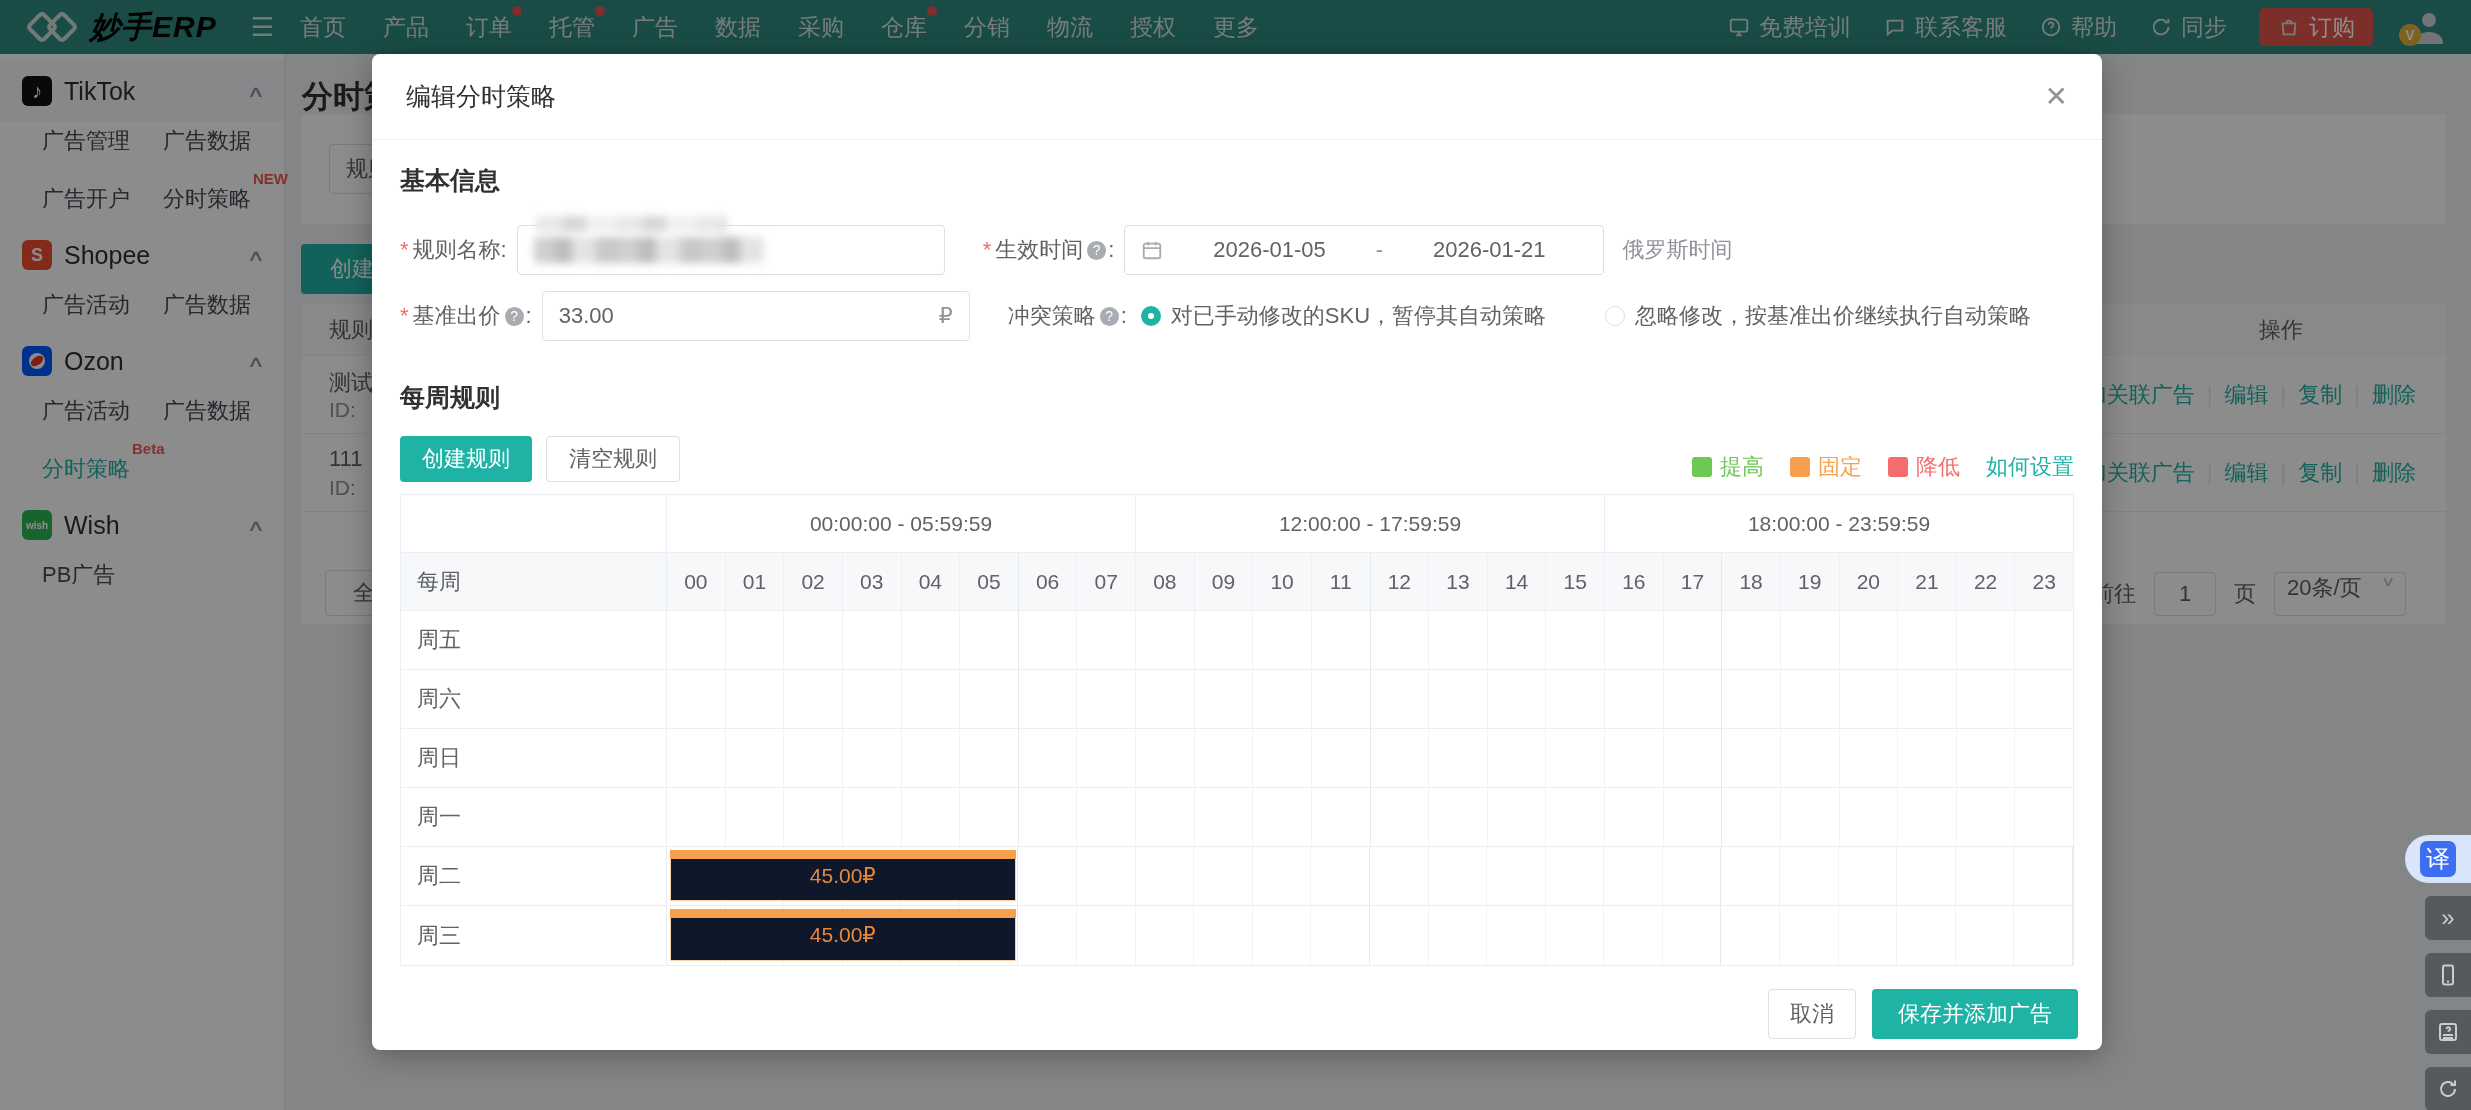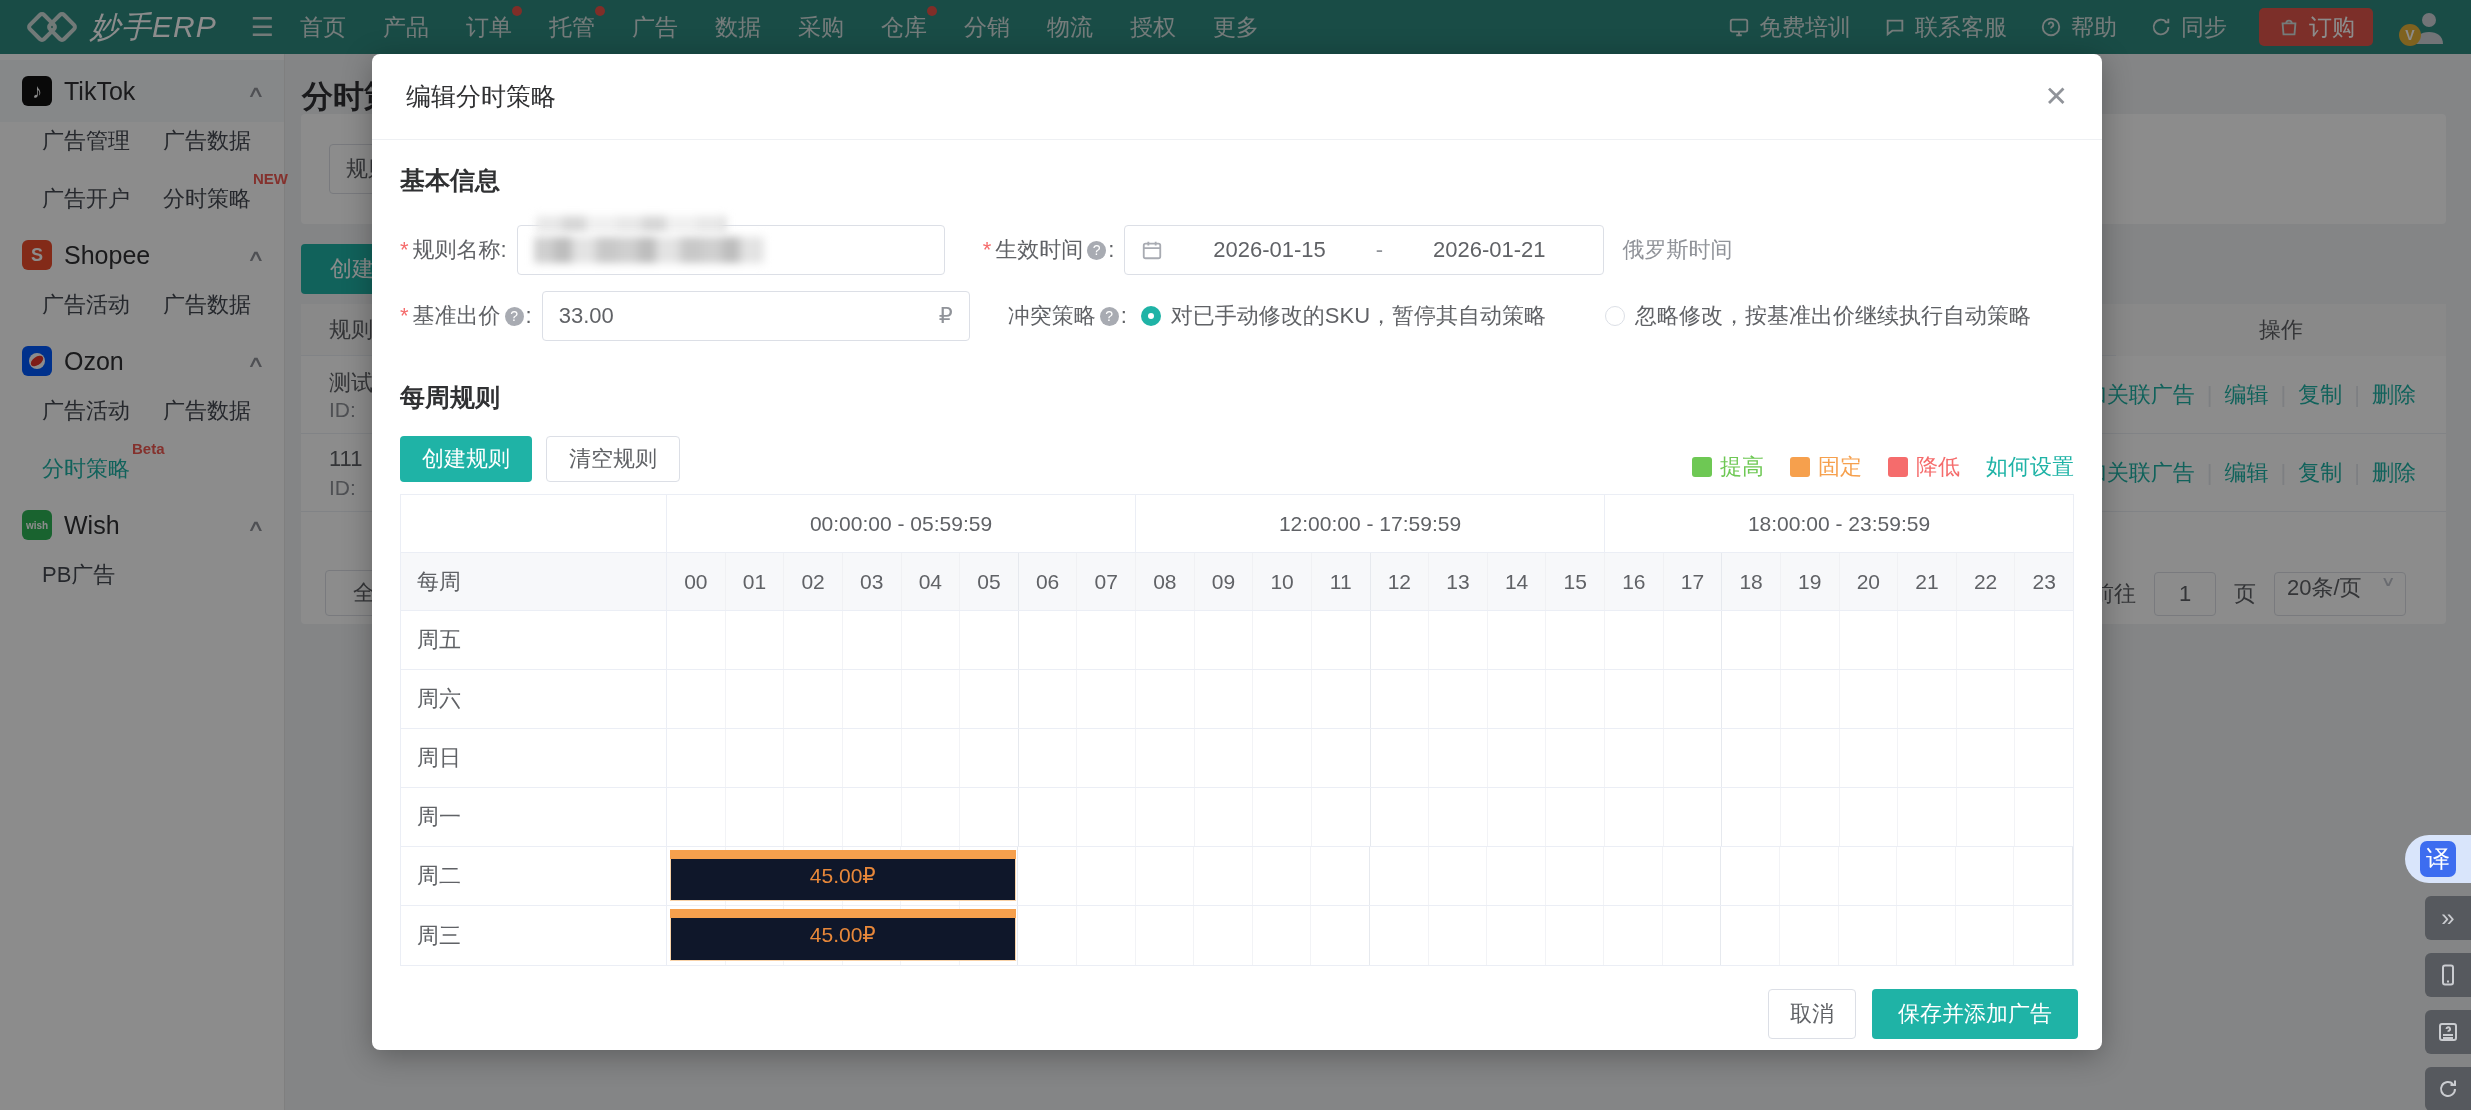--- a/index.html
+++ b/index.html
@@ -2,21 +2,21 @@
 <html><head>
 <meta charset="utf-8">
 <style>
   * { margin:0; padding:0; box-sizing:border-box; }
   html,body { width:2471px; height:1110px; overflow:hidden; }
   body { font-family:"Liberation Sans","DejaVu Sans",sans-serif; background:#f0f2f5; position:relative; color:#303133; }
 
   
   .navbar { position:absolute; top:0; left:0; width:2471px; height:54px; background:#2f8a80; display:flex; align-items:center; padding:0 26px; z-index:10; }
   .logo-wrap { display:flex; align-items:center; gap:12px; }
-  .logo-text { font-size:30px; font-weight:normal; font-style:italic; color:#ffffff; letter-spacing:1px; }
+  .logo-text { font-size:30px; font-weight:bold; font-style:italic; color:#000000; letter-spacing:1px; }
   .hamburger { color:#cfdedb; font-size:26px; margin:0 26px 0 34px; cursor:pointer; }
   .nav-menu { display:flex; align-items:center; gap:37px; }
   .nav-item { position:relative; color:#d6e2e0; font-size:23px; cursor:pointer; white-space:nowrap; }
   .nav-item .dot { position:absolute; top:-6px; right:-10px; width:10px; height:10px; border-radius:50%; background:#e9544a; }
   .nav-right { margin-left:auto; display:flex; align-items:center; gap:32px; }
   .nav-link { display:flex; align-items:center; gap:8px; color:#d6e2e0; font-size:23px; cursor:pointer; white-space:nowrap; }
   .nav-ico { width:24px; height:24px; display:inline-flex; align-items:center; justify-content:center; }
   .nav-ico svg { width:22px; height:22px; fill:none; stroke:#d6e2e0; stroke-width:2; }
   .subscribe-btn { display:flex; align-items:center; gap:8px; background:#e2574b; color:#fff; font-size:23px; height:38px; padding:0 18px; border-radius:5px; cursor:pointer; }
   .avatar { position:relative; width:40px; height:38px; }
@@ -342,21 +342,21 @@
         <span class="req">*</span>
         <span>生效时间</span>
         <span class="help-ico">?</span>
           <span>:</span>
       </span>
       <div class="date-box">
         <svg viewBox="0 0 24 24">
             <rect x="3" y="5" width="18" height="16" rx="2"></rect>
             <path d="M3 10h18M8 3v4M16 3v4"></path>
           </svg>
-        <span class="date-val">2026-01-15</span>
+        <span class="date-val">2026-01-05</span>
         <span class="date-sep">-</span>
         <span class="date-val">2026-01-21</span>
       </div>
       <span class="tz">俄罗斯时间</span>
     </div>
 
     <div class="form-row row2">
       <span class="f-label">
         <span class="req">*</span>
         <span>基准出价</span>

